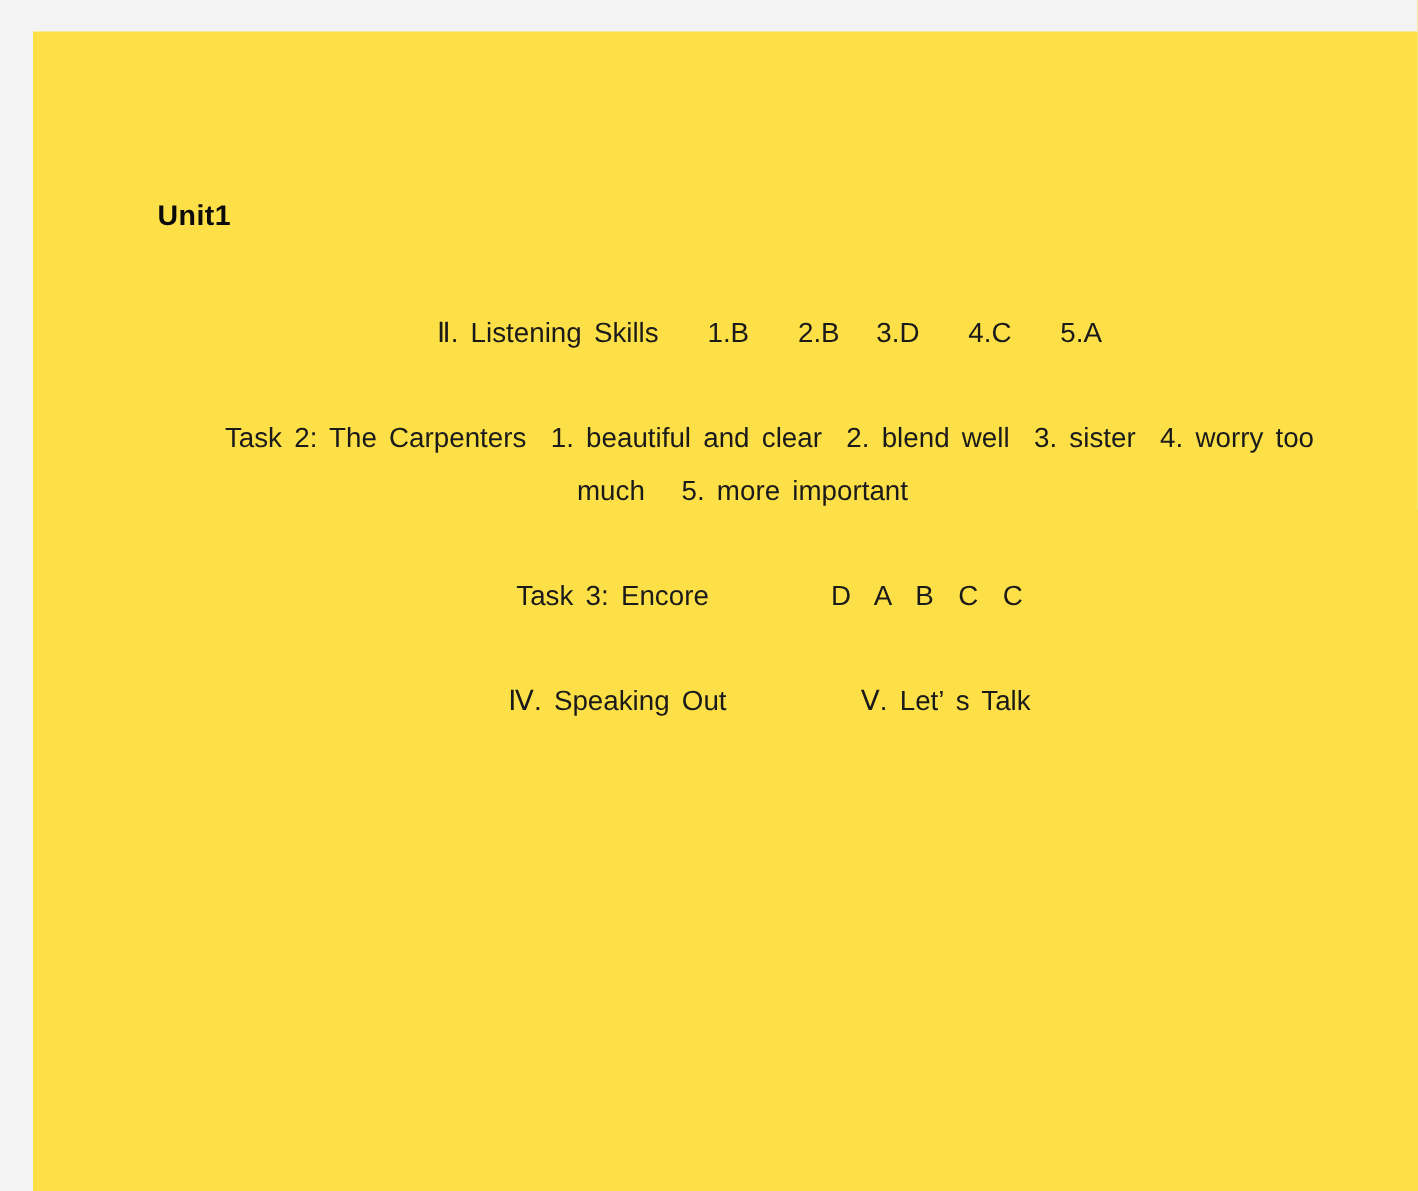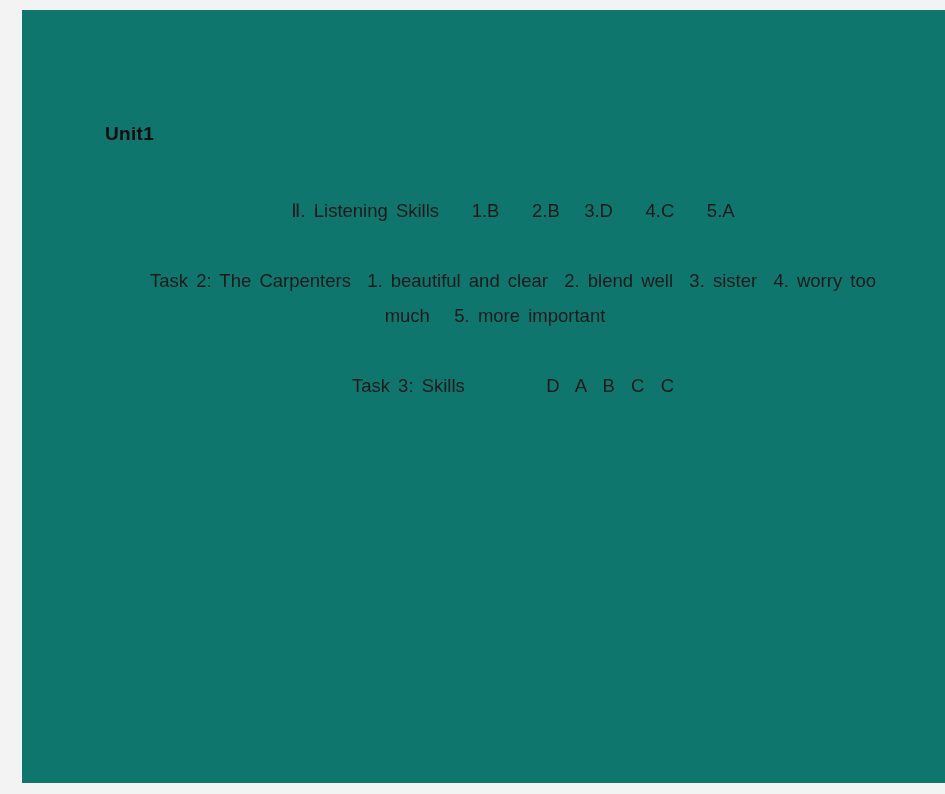--- a/index.html
+++ b/index.html
@@ -9,24 +9,24 @@
   body {
     width: 945px;
     height: 794px;
     background: #f3f3f4;
     font-family: "Liberation Sans", sans-serif;
     overflow: hidden;
   }
   .page {
     position: absolute;
     left: 22px;
-    top: 10px;
+    top: 21px;
     width: 923px;
     height: 773px;
-    background: #0f766e;
+    background: #fde047;
   }
   .doc-body {
     position: absolute;
     left: 83px;      
     top: 111px;      
     width: 780px;
   }
   .doc-title {
     font-size: 19px;
     font-weight: bold;
@@ -56,17 +56,18 @@
   <div class="doc-body">
 
     <div class="doc-title">Unit1</div>
 
     <p class="para">Ⅱ. Listening Skills    1.B    2.B   3.D    4.C    5.A</p>
 
 
 
     <p class="para">Task 2: The Carpenters  1. beautiful and clear  2. blend well  3. sister  4. worry too much   5. more important</p>
 
-    <p class="para">Task 3: Skills          D  A  B  C  C</p>
+    <p class="para">Task 3: Encore          D  A  B  C  C</p>
 
+    <p class="para">Ⅳ. Speaking Out           Ⅴ. Let’ s Talk</p>
 
   </div>
 </div>
 
 </body></html>

